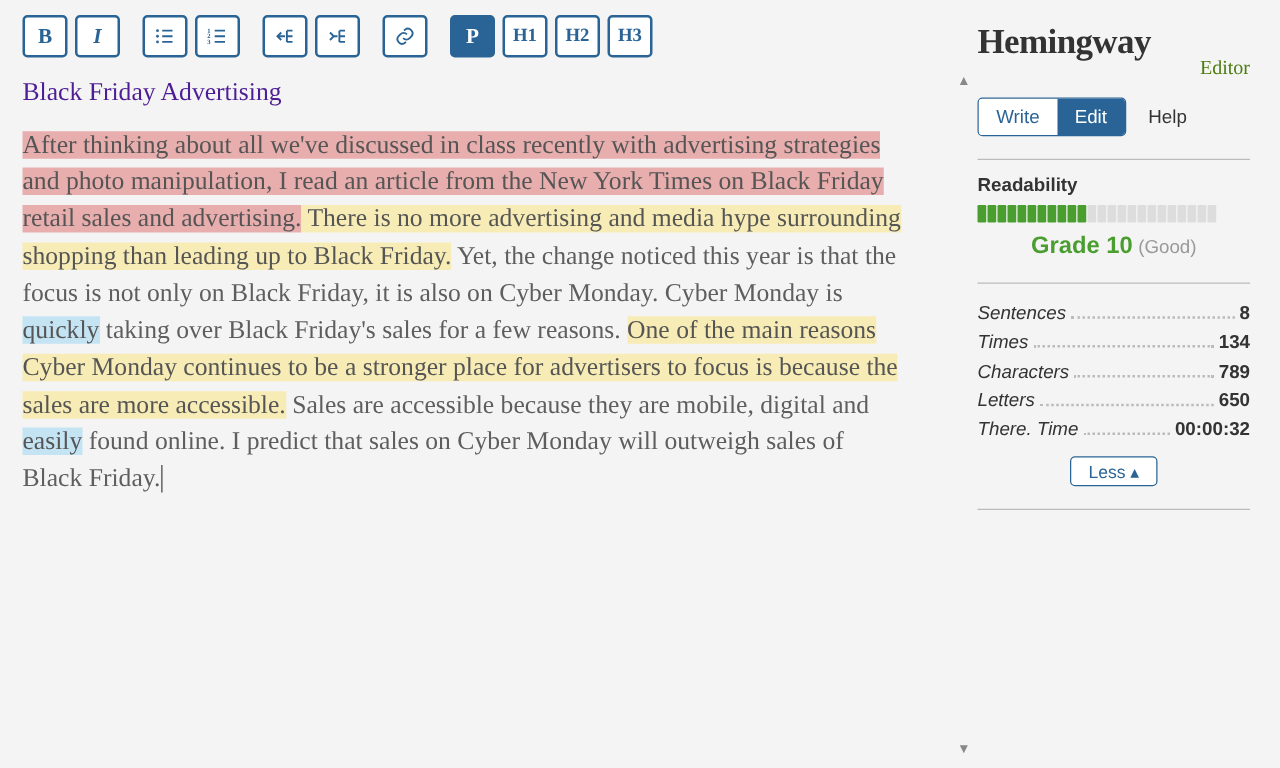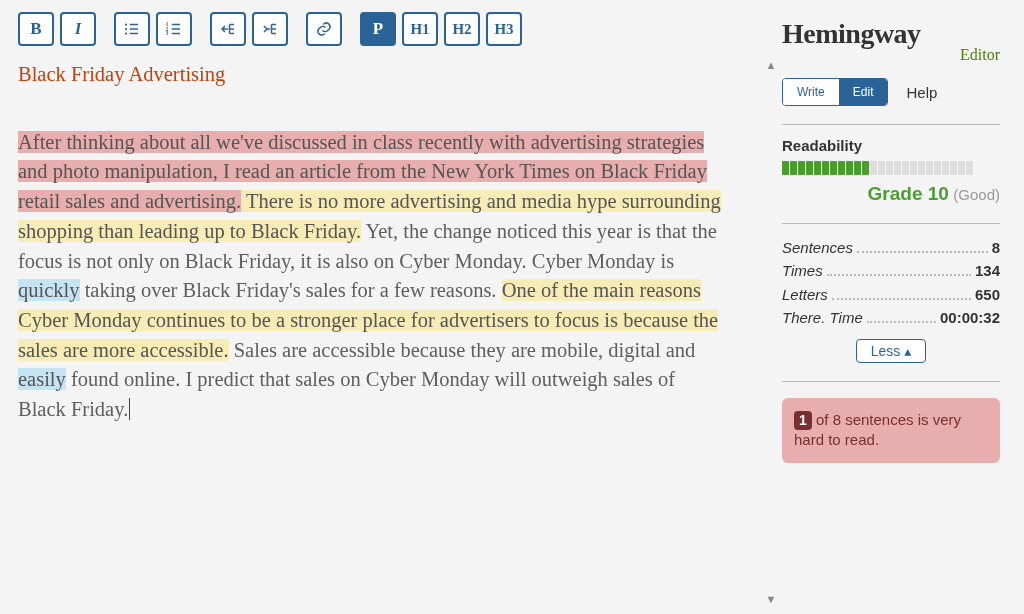--- a/index.html
+++ b/index.html
@@ -39,23 +39,23 @@
   }
   .tbtn.active { background:#2a6496; color:#fff; }
   .sep { width: 6px; }
   .content {
     font-size: 20.5px;
     line-height: 1.45;
     color: #5e5e5e;
     padding-right: 40px;
   }
   .title {
-    color: #c2410c;
+    color: #4c1d95;
     font-size: 20.5px;
-    margin-bottom: 38px;
+    margin-bottom: 12px;
   }
   .hl-hard { background: #f7ecb5; color:#555; }
   .hl-vhard { background: #e8adad; color:#555;}
   .hl-adv { background: #c4e3f3; color:#555;}
   .cursor { border-left: 1px solid #444; margin-left:1px;}
   .scroll-track {
     position: absolute; right: 4px; top: 58px; bottom: 8px; width: 14px;
   }
   .scroll-arrow { width:14px; height:14px; color:#888; font-size:11px; text-align:center; line-height:14px;}
   
@@ -66,32 +66,32 @@
     color: #333;
   }
   .brand { font-family: Georgia, serif; }
   .brand-main { font-size: 28px; font-weight: 900; letter-spacing: -0.5px;}
   .brand-sub { font-size: 16px; display:block; text-align:right; margin-top:-4px; color:#4d7c0f;}
   .tabrow { margin-top: 14px; display:flex; align-items:center;}
   .seg {
     display:flex; border:1px solid #2a6496; border-radius:4px; overflow:hidden;
   }
   .seg button {
-    border:none; background:#fff; color:#2a6496; padding:6px 14px; font-size:12px; cursor:pointer;
+    border:none; background:#fff; color:#2a6496; padding:6px 14px; font-size:15px; cursor:pointer;
     font-family: inherit;
   }
   .seg button.active { background:#2a6496; color:#fff; }
   .help { margin-left: 18px; color:#333; font-size:15px; cursor:pointer;}
   hr.sechr { border:none; border-top:1px solid #bbb; margin:18px 0 12px; }
   .sect-label { font-weight:bold; font-size:15px; margin-bottom:7px;}
   .readbar { display:flex; gap:0; margin-bottom:8px;}
   .readbar span { width:7px; height:14px; margin-right:1px; border-radius:1px; }
   .bar-on { background:#4a9e2f; }
   .bar-off { background:#ddd; }
-  .grade { text-align:right; margin-top:0;}
+  .grade { text-align:center; margin-top:0;}
   .grade-main { color:#4a9e2f; font-weight:bold; font-size:19px;}
   .grade-sub { color:#999; font-size:15px;}
   .stats { margin-top:4px; }
   .stat {
     display:flex; font-style:italic; font-size:15px; color:#333; line-height:1.55;
     align-items:baseline;
   }
   .stat .dots { flex:1; border-bottom:2px dotted #bbb; margin:0 4px 4px; }
   .stat .val { font-weight:bold; font-style:normal;}
   .less-row { text-align:center; margin-top:10px;text-decoration:underline;}
@@ -241,31 +241,33 @@
         <span>Sentences</span>
         <span class="dots"></span>
         <span class="val">8</span>
       </div>
     <div class="stat">
         <span>Times</span>
         <span class="dots"></span>
         <span class="val">134</span>
       </div>
     <div class="stat">
+        <span>Characters</span>
+        <span class="dots"></span>
+        <span class="val">789</span>
+      </div>
+    <div class="stat">
         <span>Letters</span>
         <span class="dots"></span>
         <span class="val">650</span>
       </div>
     <div class="stat">
         <span>There. Time</span>
         <span class="dots"></span>
         <span class="val">00:00:32</span>
       </div>
   </div>
   <div class="less-row">
     <button class="less-btn">Less ▴</button>
   </div>
 
   <hr class="sechr">
-  <div class="tip tip-vhard">
-    <span class="badge">1</span><span> of 8 sentences is very hard to read.</span>
-  </div>
 </div>
 
 </body></html>

